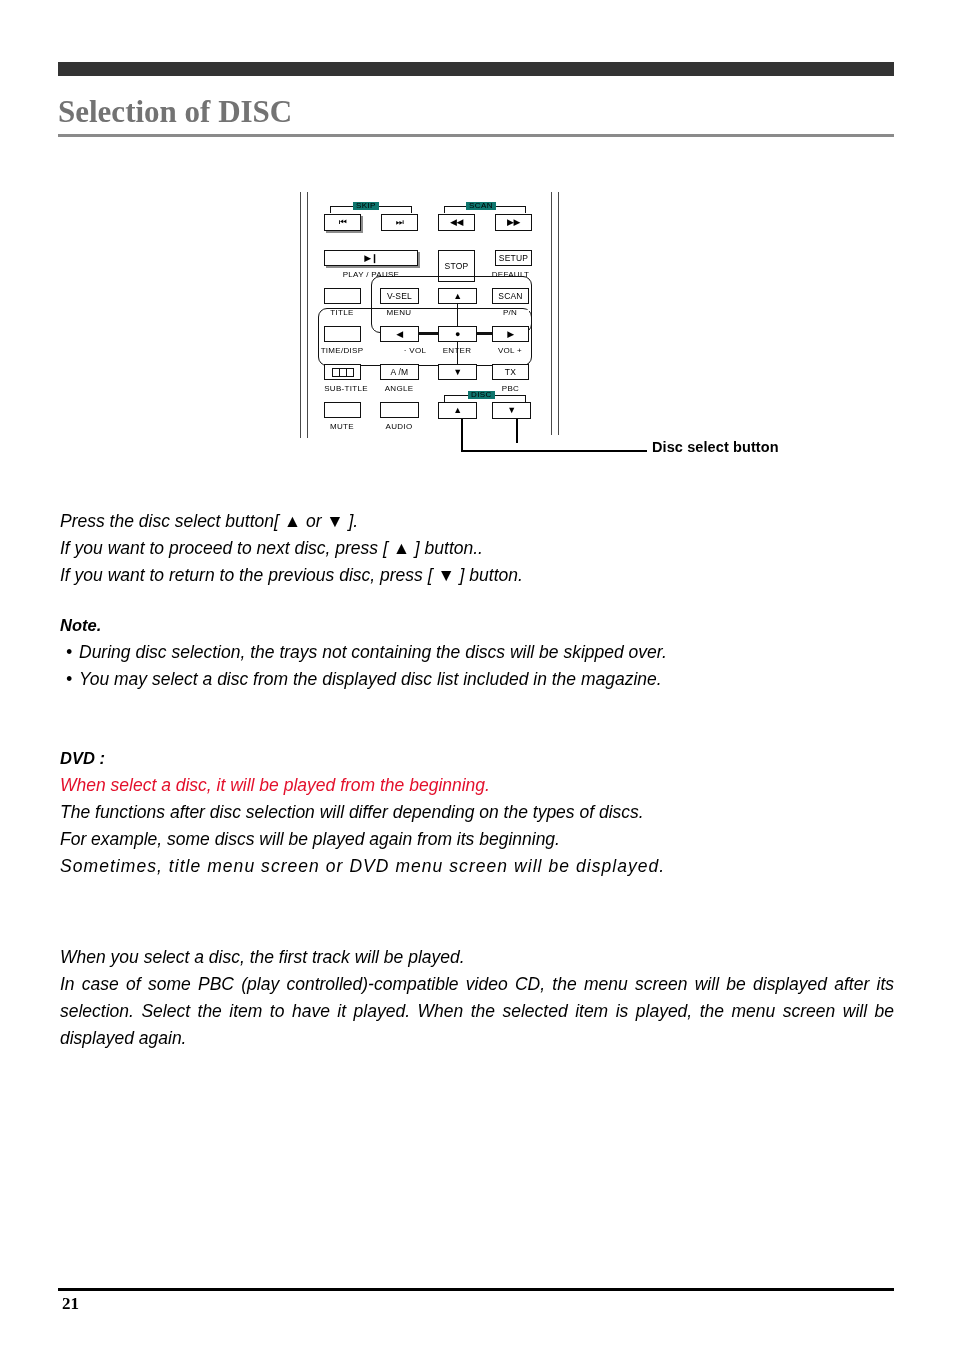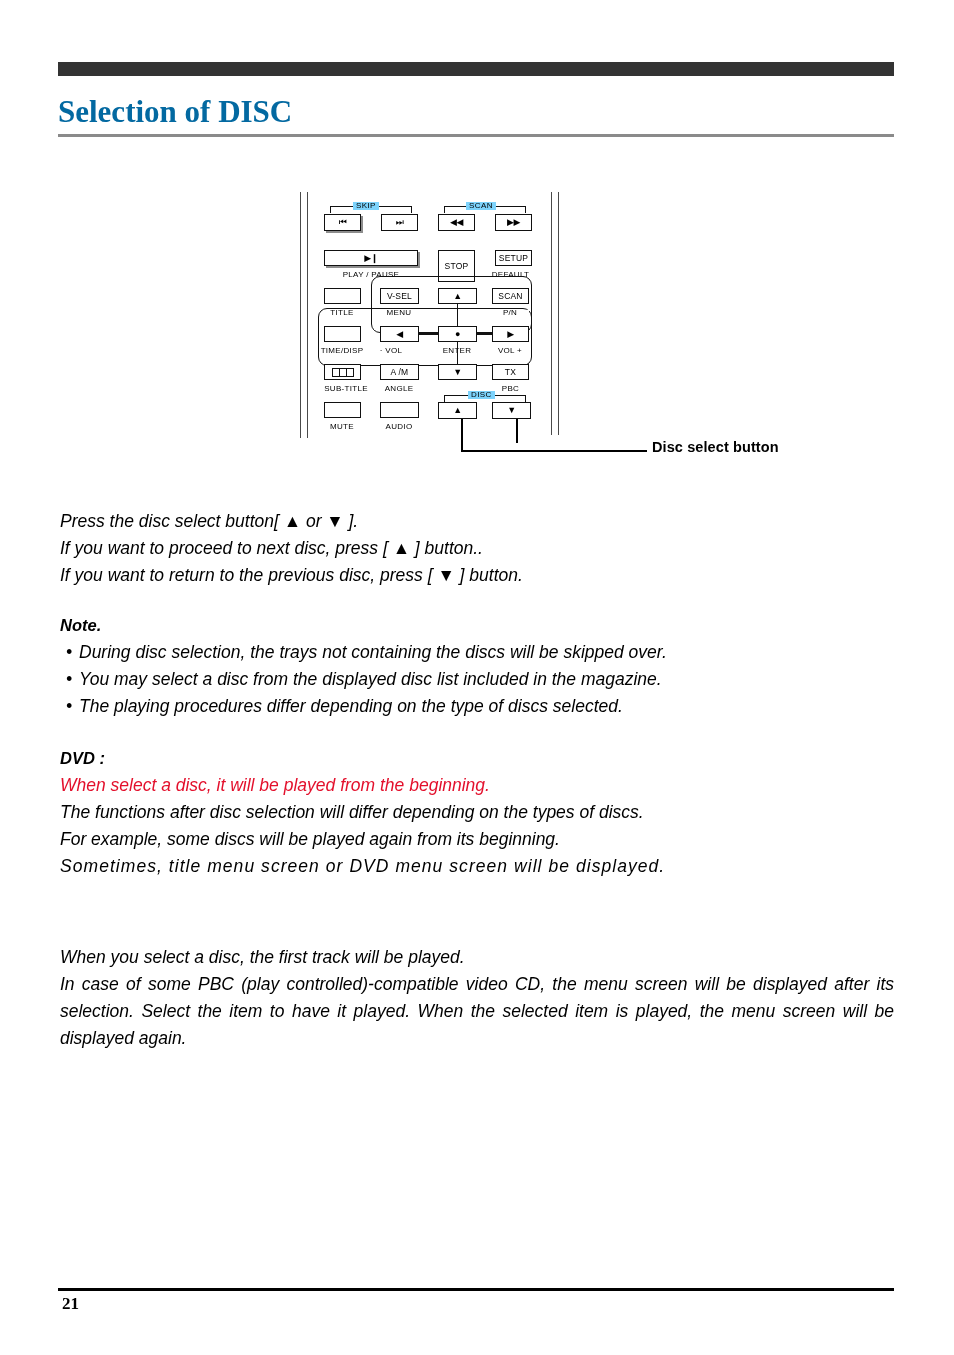--- a/index.html
+++ b/index.html
@@ -27,21 +27,21 @@
   }
   .page-title {
     position: absolute;
     left: 58px;
     top: 96px;
     width: 836px;
     font-family: "Liberation Serif", serif;
     font-weight: bold;
     font-size: 31px;
     letter-spacing: 0px;
-    color: #0369a1;
+    color: #737373;
     line-height: 1.05;
   }
   .title-rule {
     position: absolute;
     left: 58px;
     top: 134px;
     width: 836px;
     height: 3px;
     background: #8a8a8a;
   }
@@ -100,21 +100,21 @@
     box-sizing: border-box;
     border-top: 1.3px solid #111;
     border-left: 1.3px solid #111;
     border-right: 1.3px solid #111;
     height: 7px;
   }
   .bracket-label {
     position: absolute;
     font-size: 8px;
     letter-spacing: 0.4px;
-    background: #7dd3fc;
+    background: #0f766e;
     padding: 0 3px;
     white-space: nowrap;
     line-height: 1;
   }
 
   
   .group-outline {
     position: absolute;
     box-sizing: border-box;
     border: 1.3px solid #111;
@@ -262,21 +262,21 @@
 
   <div class="lbl" style="left:82px; top:86px; width:42px;">MENU</div>
   <div class="btn" style="left:84px; top:96px; width:39px; height:16px;">V-SEL</div>
 
   <div class="lbl" style="left:139px; top:70px; width:44px;">CH∧</div>
   <div class="btn glyph" style="left:142px; top:96px; width:39px; height:16px;">▲</div>
 
   <div class="lbl" style="left:194px; top:86px; width:40px;">P/N</div>
   <div class="btn" style="left:196px; top:96px; width:37px; height:16px;">SCAN</div>
 
-  <div class="lbl" style="left:74px; top:124px; width:42px;">· VOL</div>
+  <div class="lbl" style="left:98px; top:124px; width:42px;">· VOL</div>
   <div class="btn glyph" style="left:84px; top:134px; width:39px; height:16px;">◀</div>
 
   <div class="lbl" style="left:139px; top:124px; width:44px;">ENTER</div>
   <div class="btn glyph" style="left:142px; top:134px; width:39px; height:16px;">●</div>
 
   <div class="lbl" style="left:194px; top:124px; width:40px;">VOL +</div>
   <div class="btn glyph" style="left:196px; top:134px; width:37px; height:16px;">▶</div>
 
   <div class="dpad-link" style="left:123px; top:141px; width:19px; height:1.6px;"></div>
   <div class="dpad-link" style="left:181px; top:141px; width:15px; height:1.6px;"></div>
@@ -322,21 +322,20 @@
   <p>Press the disc select button[ ▲ or ▼  ].</p>
   <p>If you want to proceed to next disc, press [ ▲  ] button..</p>
   <p>If you want to return to the previous disc, press [ ▼  ] button.</p>
 </div>
 
 <div class="body-text" style="top:612px;">
   <p class="sec-head">Note.</p>
   <ul class="bullet-list">
     <li>During disc selection, the trays not containing the discs will be skipped over.</li>
     <li>You may select a disc from the displayed disc list included in the magazine.</li>
-    <li>The playing procedures differ depending on the type of discs selected.</li>
   </ul>
 </div>
 
 <div class="body-text" style="top:745px;">
   <p class="sec-head">DVD :</p>
   <p class="red">When select a disc, it will be played from the beginning.</p>
   <p>The functions after disc selection will differ depending on the types of discs.</p>
   <p>For example, some discs will be played again from its beginning.</p>
   <p class="tracked">Sometimes, title menu screen or DVD menu screen will be displayed.</p>
 </div>

